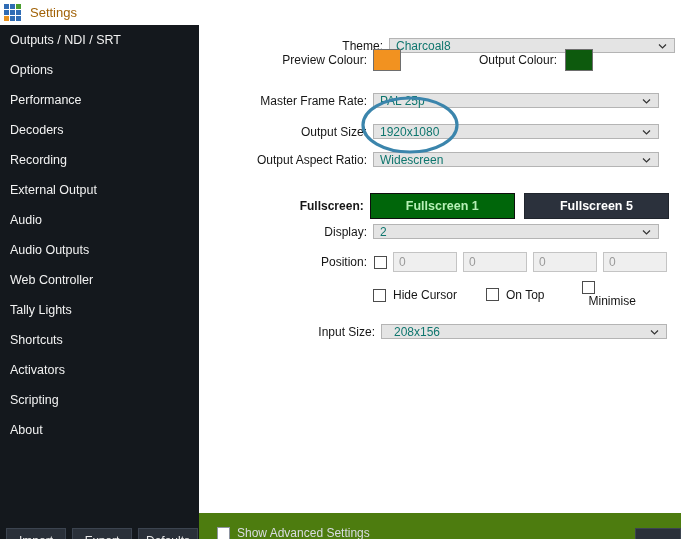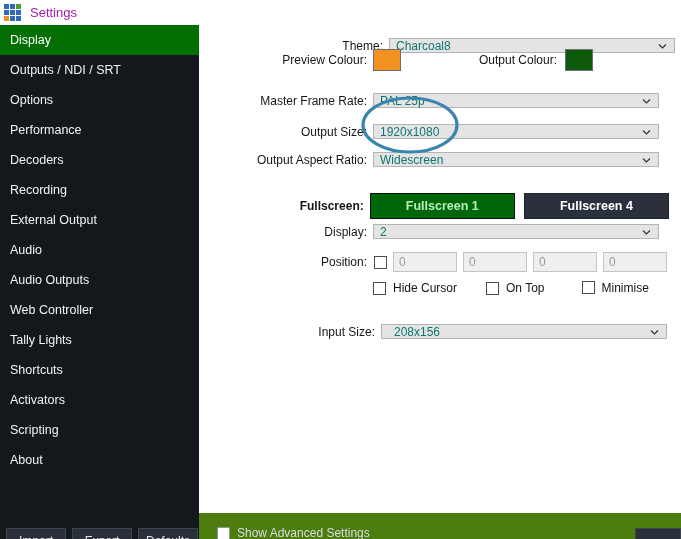--- a/index.html
+++ b/index.html
@@ -40,21 +40,21 @@
     display: grid;
     grid-template-columns: repeat(3, 5px);
     grid-template-rows: repeat(3, 5px);
     gap: 1px;
     flex: none;
   }
   .app-icon i { display: block; width: 5px; height: 5px; }
   .title-text {
     margin-left: 9px;
     font-size: 13px;
-    color: #a21caf;
+    color: #a16207;
     font-family: "Liberation Sans", sans-serif;
   }
 
   
   .sidebar {
     position: absolute;
     left: 0; top: 25px;
     width: 199px;
     height: 514px;
     background: #14181d;
@@ -251,21 +251,20 @@
         <i style="background:#2f6cb5"></i>
         <i style="background:#2f6cb5"></i>
       <i style="background:#e8921f"></i>
         <i style="background:#2f6cb5"></i>
         <i style="background:#2f6cb5"></i>
     </div>
     <div class="title-text">Settings</div>
   </div>
 
   <div class="sidebar">
-    <div class="side-item selected">Display</div>
     <div class="side-item">Outputs / NDI / SRT</div>
     <div class="side-item">Options</div>
     <div class="side-item">Performance</div>
     <div class="side-item">Decoders</div>
     <div class="side-item">Recording</div>
     <div class="side-item">External Output</div>
     <div class="side-item">Audio</div>
     <div class="side-item">Audio Outputs</div>
     <div class="side-item">Web Controller</div>
     <div class="side-item">Tally Lights</div>
@@ -336,21 +335,21 @@
           <svg width="9" height="9" viewBox="0 0 9 9">
               <path d="M1 3 L4.5 6.5 L8 3" stroke="#333" stroke-width="1.2" fill="none"></path>
             </svg>
         </span>
       </div>
     </div>
 
     <div class="row" style="left:0; top:168px; width:470px;">
       <div class="lbl bold" style="width:168px;">Fullscreen:</div>
       <div class="fsbtn active" style="margin-left:6px; width:148px;">Fullscreen 1</div>
-      <div class="fsbtn inactive" style="margin-left:9px; width:148px;">Fullscreen 4</div>
+      <div class="fsbtn inactive" style="margin-left:9px; width:148px;">Fullscreen 5</div>
     </div>
 
     <div class="row" style="left:0; top:199px; width:460px;">
       <div class="lbl" style="width:168px;">Display:</div>
       <div class="combo" style="margin-left:6px; width:286px;">
         <span>2</span>
         <span class="arrow">
           <svg width="9" height="9" viewBox="0 0 9 9">
               <path d="M1 3 L4.5 6.5 L8 3" stroke="#333" stroke-width="1.2" fill="none"></path>
             </svg>
@@ -369,21 +368,21 @@
 
     <div class="row" style="left:174px; top:256px; width:290px;">
       <div style="display:flex; align-items:flex-end;">
         <div class="cb"></div>
         <span class="cb-label">Hide Cursor</span>
       </div>
       <div style="display:flex; align-items:center; margin-left:29px;">
         <div class="cb"></div>
         <span class="cb-label">On Top</span>
       </div>
-      <div style="display:flex; align-items:flex-start; margin-left:37px;">
+      <div style="display:flex; align-items:flex-start; margin-left:37px;flex-direction:column;">
         <div class="cb"></div>
         <span class="cb-label">Minimise</span>
       </div>
     </div>
 
     <div class="row" style="left:8px; top:299px; width:460px;">
       <div class="lbl" style="width:168px;">Input Size:</div>
       <div class="combo" style="margin-left:6px; width:286px;padding-left:12px;">
         <span>208x156</span>
         <span class="arrow">

